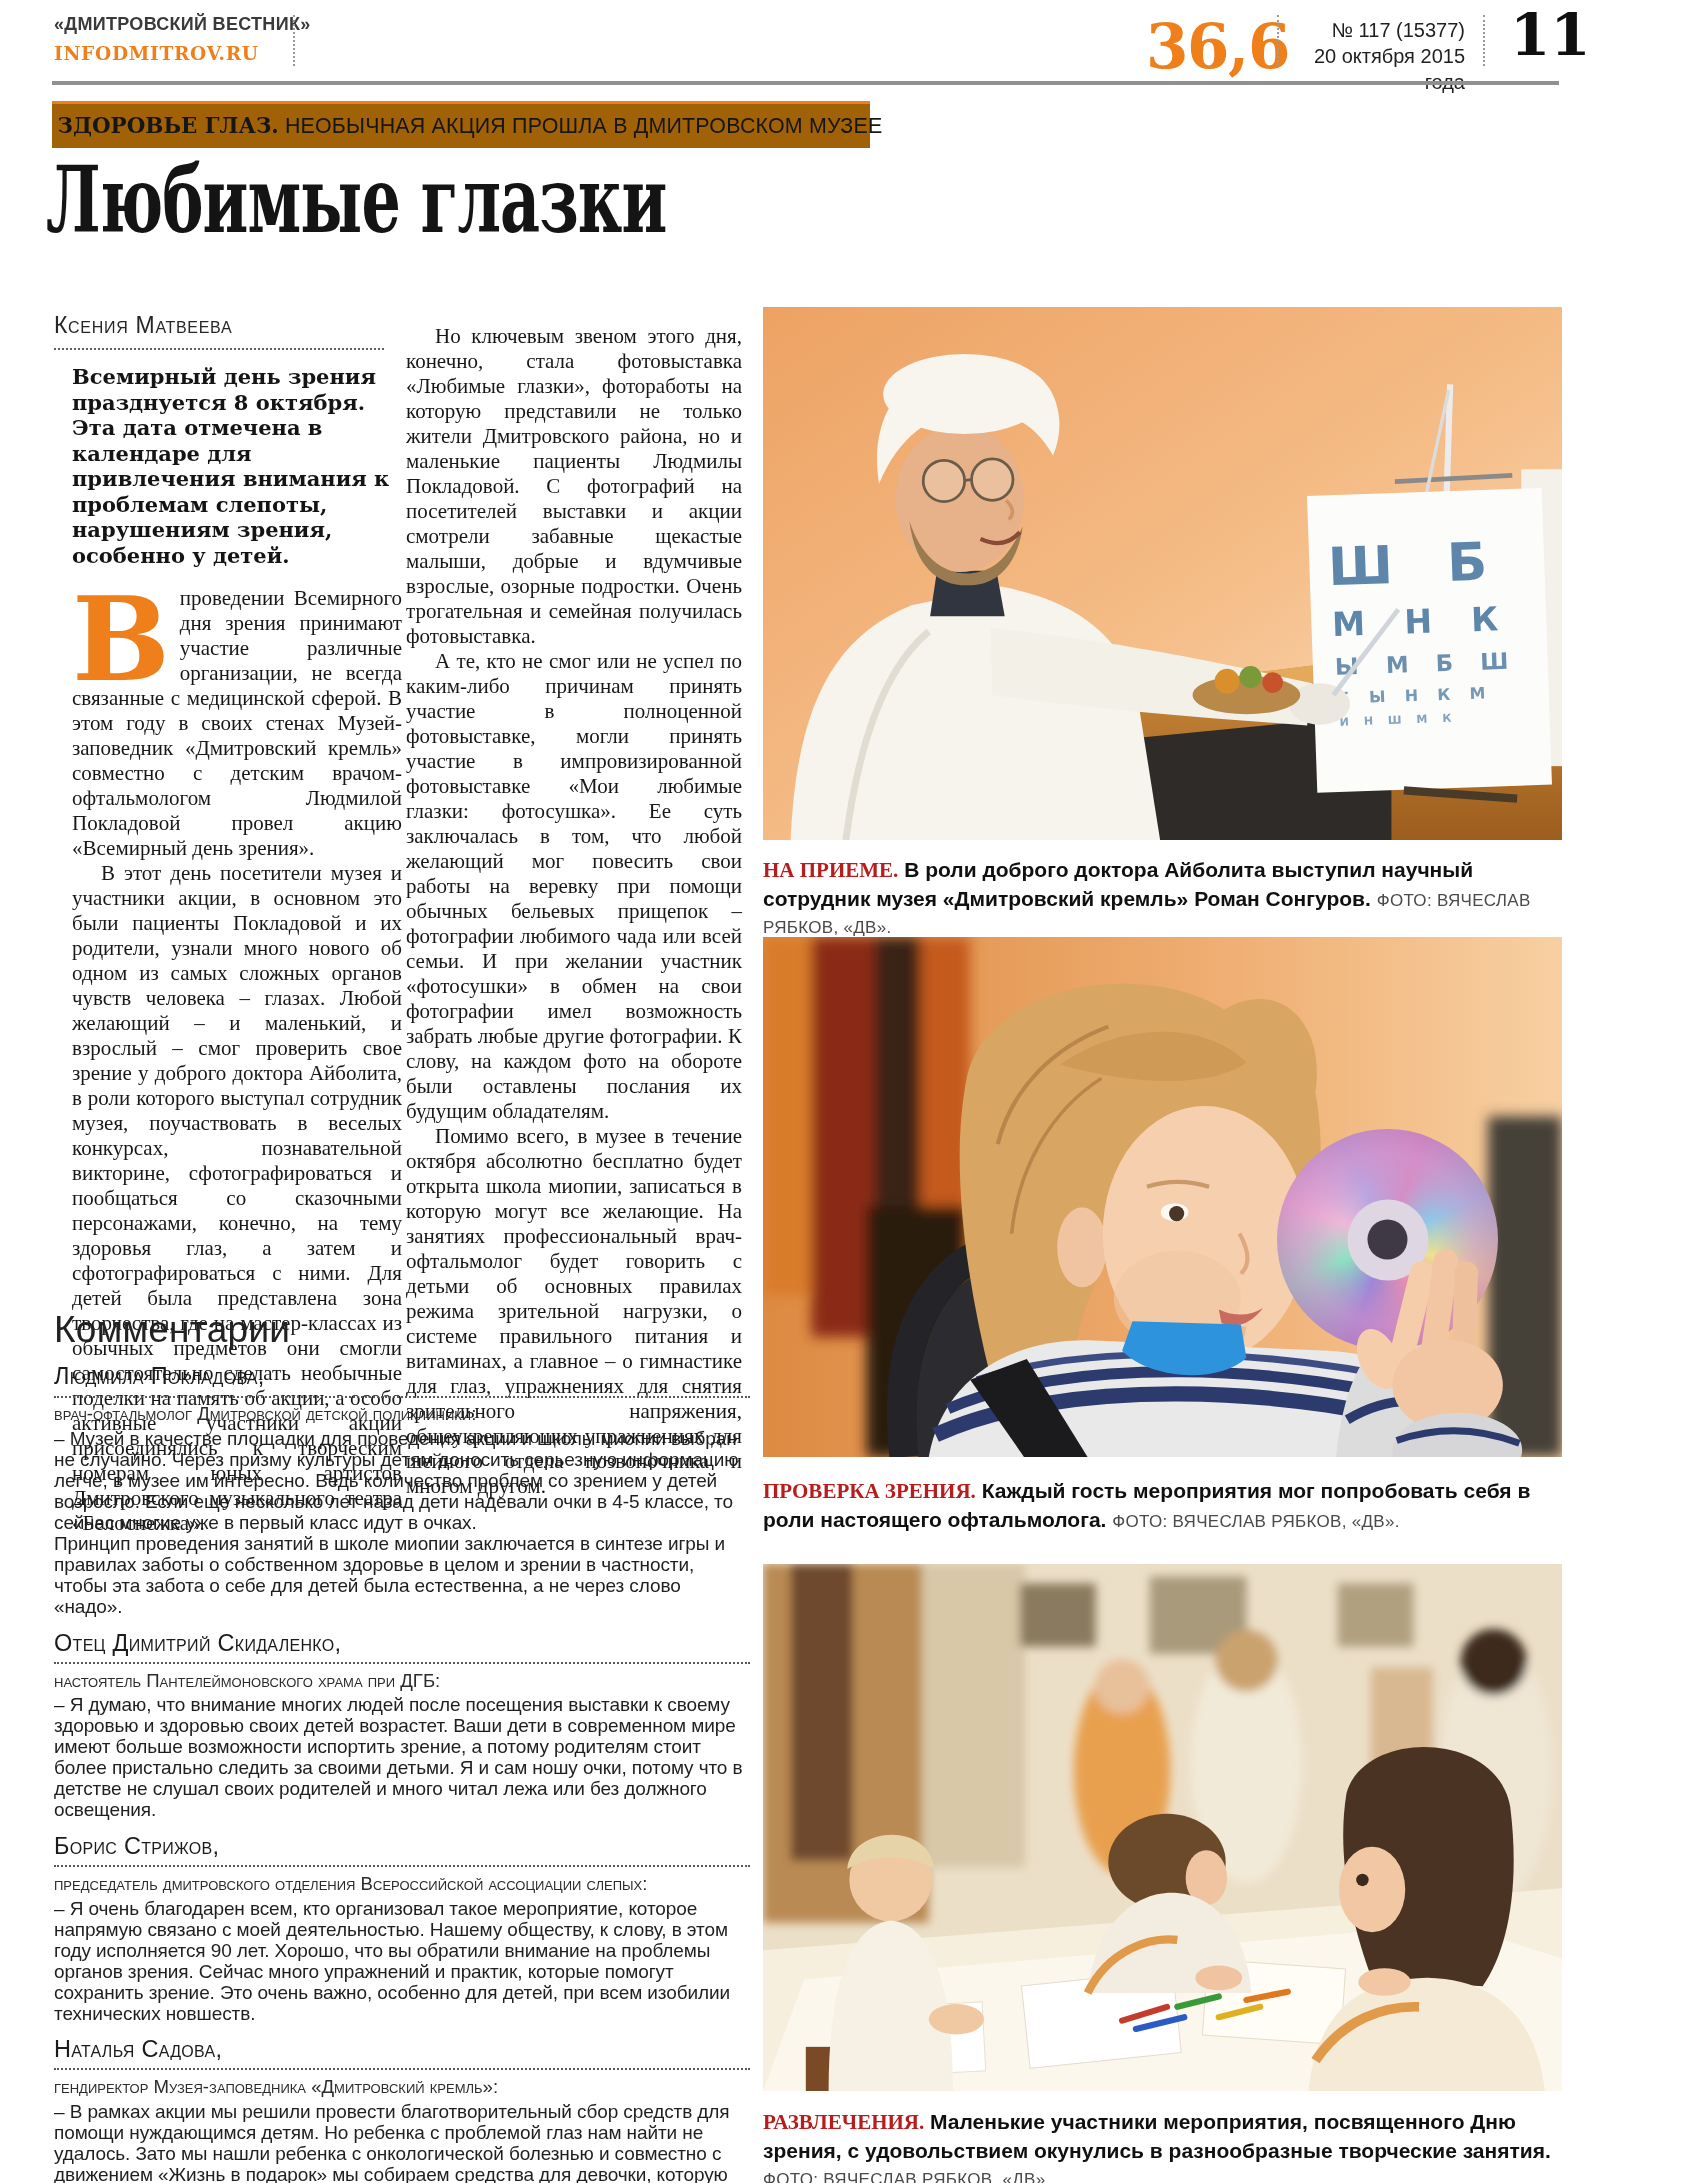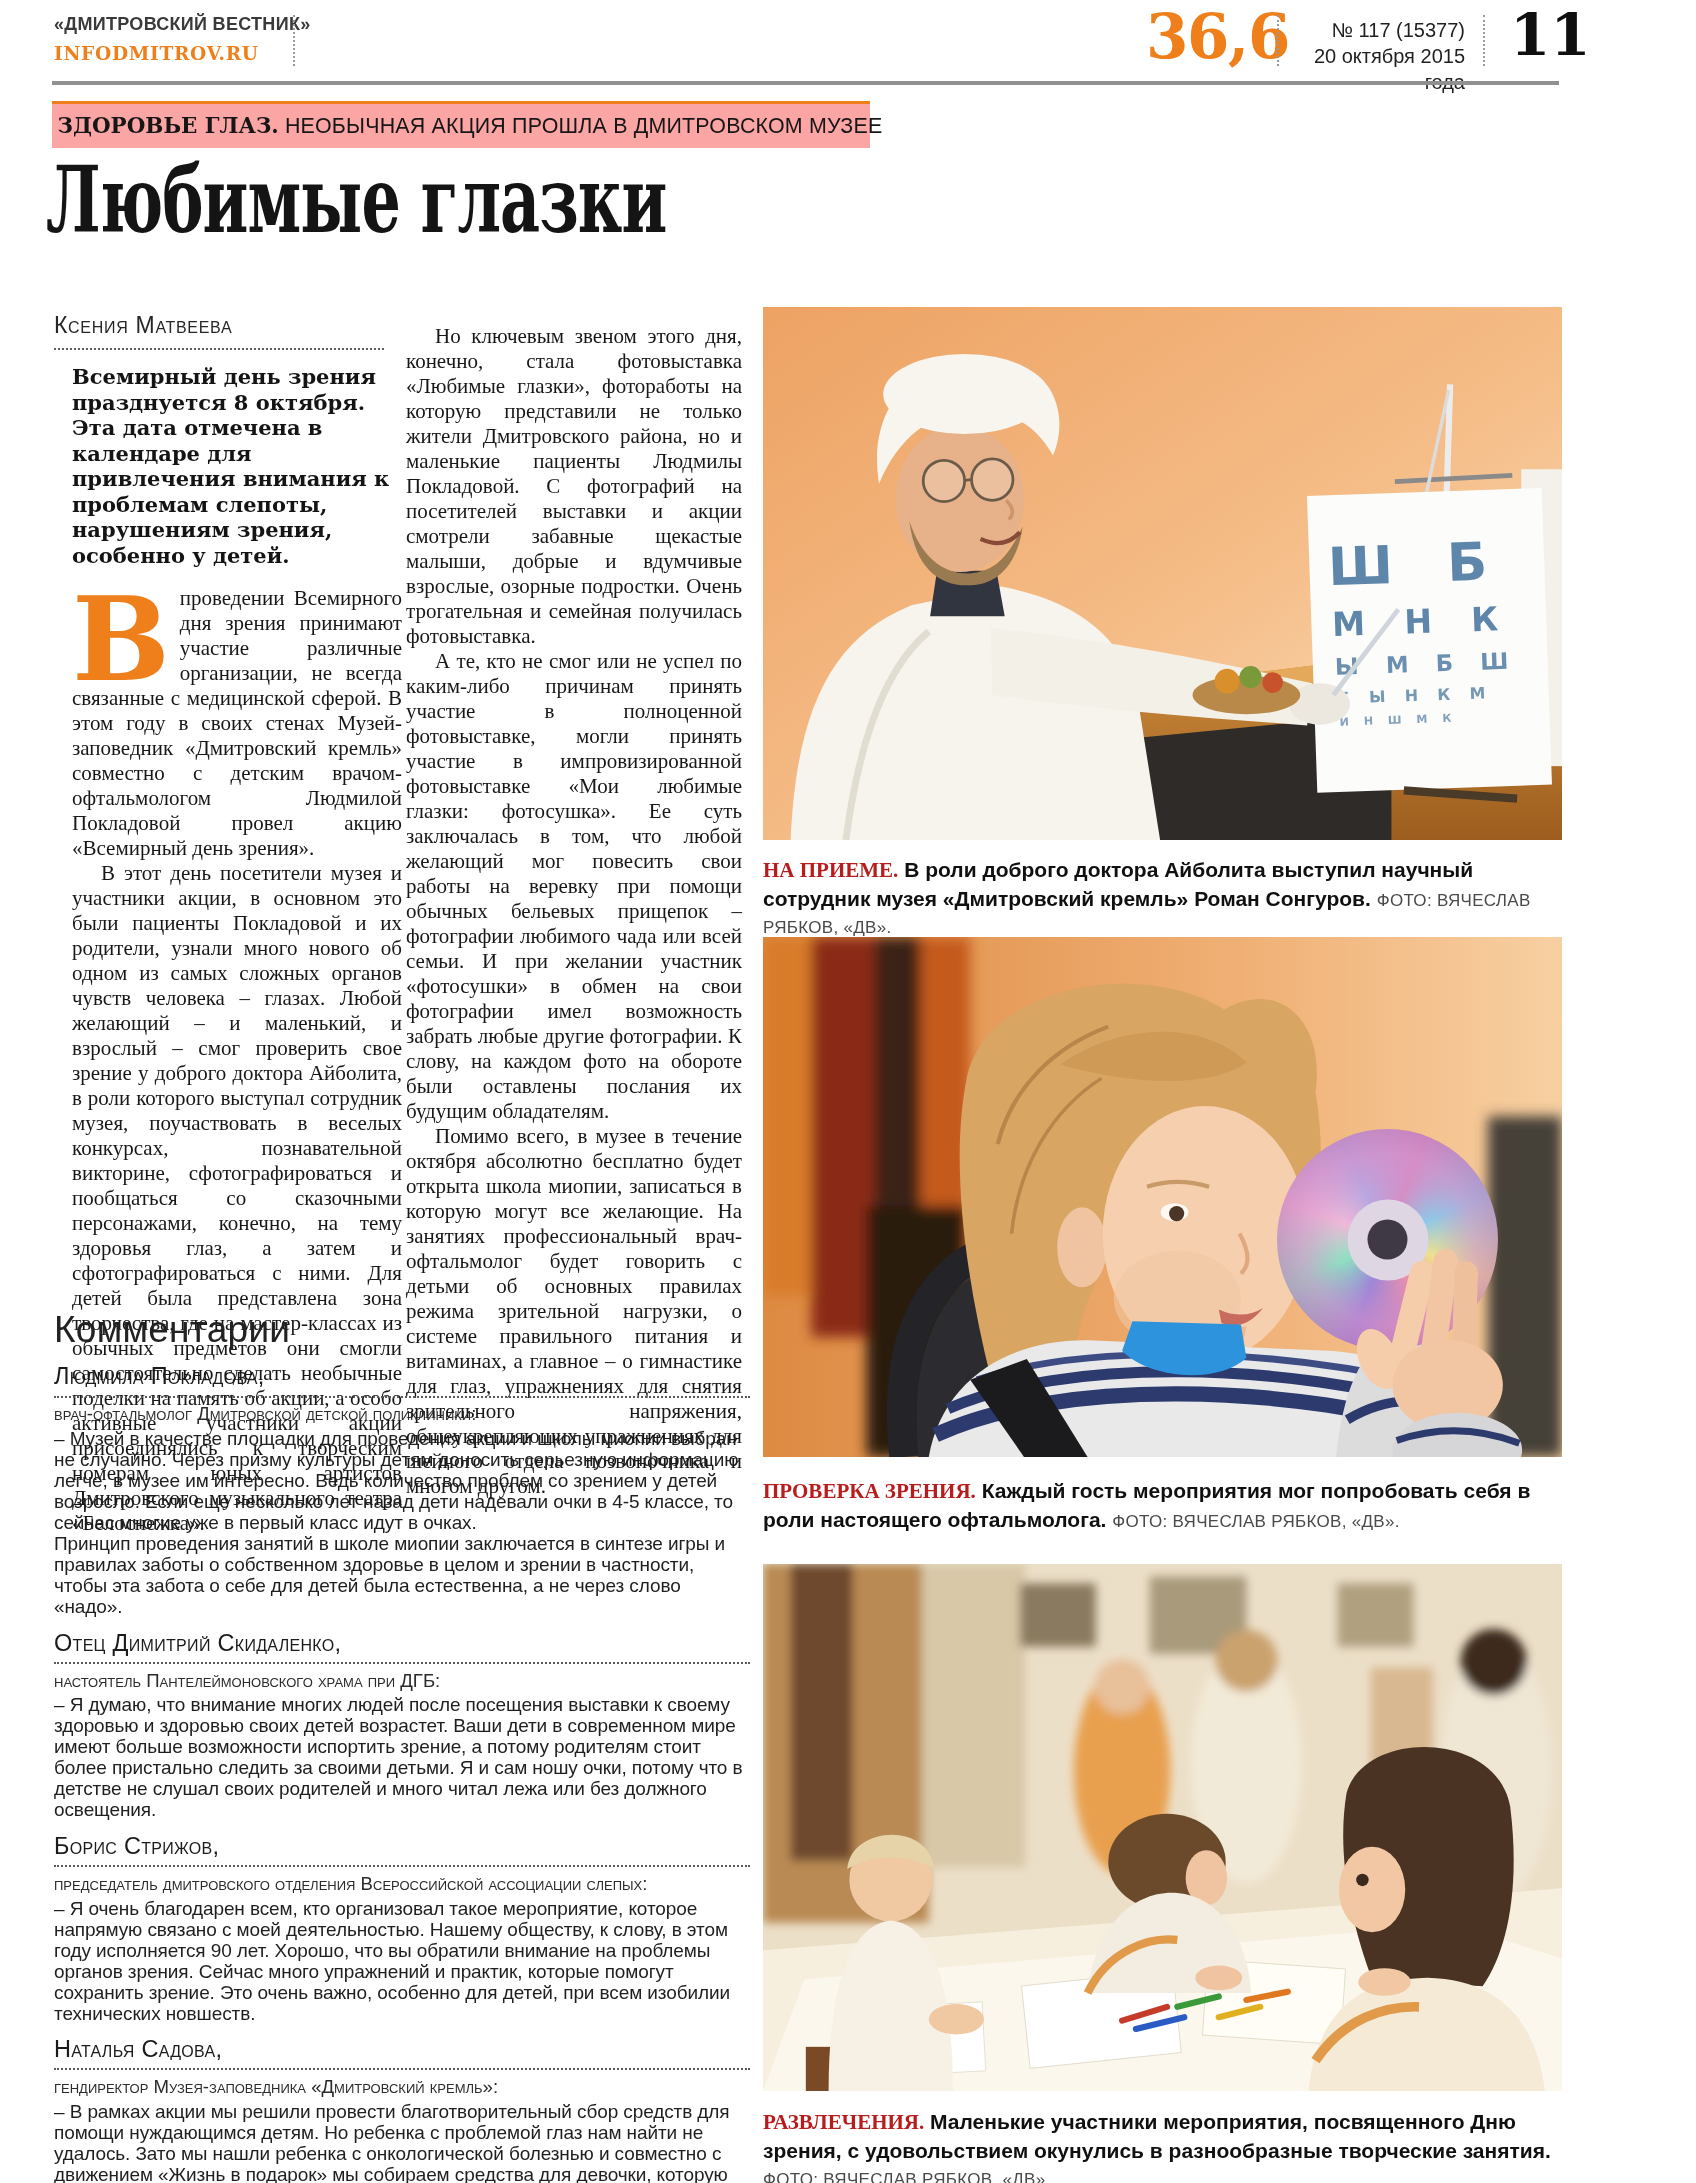--- a/index.html
+++ b/index.html
@@ -6,27 +6,27 @@
   body{width:1697px;height:2183px;font-family:"Liberation Sans",sans-serif;}
   .page{position:relative;width:1672px;height:2183px;background:#fff;color:#1a1a1a;overflow:hidden;}
 
   
   .paper-name{position:absolute;left:54px;top:14px;font-size:18px;font-weight:bold;letter-spacing:0.3px;color:#3a3a3a;}
   .site-name{position:absolute;left:54px;top:43px;font-family:"DejaVu Serif",serif;font-weight:bold;font-size:18.6px;letter-spacing:0.7px;color:#ef7f1b;}
   .vdot{position:absolute;top:15px;height:51px;border-left:2.1px dotted #9a9a9a;}
   .vdot1{left:293px;}
   .vdot2{left:1277px;}
   .vdot3{left:1483px;}
-  .brand366{position:absolute;left:1146px;top:6px;font-family:"DejaVu Serif",serif;font-weight:bold;font-size:61px;line-height:1;letter-spacing:-1.4px;color:#ef7f1b;}
+  .brand366{position:absolute;left:1146px;top:16px;font-family:"DejaVu Serif",serif;font-weight:bold;font-size:61px;line-height:1;letter-spacing:-1.4px;color:#ef7f1b;}
   .issue-block{position:absolute;left:1292px;top:16.6px;width:173px;text-align:right;font-size:20px;line-height:1.3;color:#1f1f1f;}
   .page-num{position:absolute;left:1510px;top:5.5px;font-family:"DejaVu Serif",serif;font-weight:bold;font-size:58px;line-height:1;color:#0f0f0f;}
   .header-rule{position:absolute;left:52px;top:81px;width:1507px;height:3.5px;background:#909090;}
 
   
-  .kicker{position:absolute;left:52px;top:101px;width:818px;box-sizing:border-box;background:#fca5a5;border-top:3.5px solid #ef7f1b;padding:9px 9.7px 9px 5.5px;font-size:21.4px;color:#161616;white-space:nowrap;}
+  .kicker{position:absolute;left:52px;top:101px;width:818px;box-sizing:border-box;background:#a16207;border-top:3.5px solid #ef7f1b;padding:9px 9.7px 9px 5.5px;font-size:21.4px;color:#161616;white-space:nowrap;}
   .kicker-topic{font-family:"DejaVu Serif",serif;font-weight:bold;}
   .kicker-rest{font-weight:normal;letter-spacing:0.2px;}
 
   
   .headline{position:absolute;left:46px;top:155px;font-family:"DejaVu Serif",serif;font-weight:bold;font-size:91px;line-height:1;letter-spacing:-1.4px;color:#141414;transform:scaleX(.68);transform-origin:left top;white-space:nowrap;}
   .byline{position:absolute;left:54px;top:312px;font-size:23px;font-variant:small-caps;letter-spacing:0.7px;color:#262626;}
   .byline-rule{position:absolute;left:54px;top:348px;width:330px;border-top:2.1px dotted #5f5f5f;}
 
   
   .col{position:absolute;}

